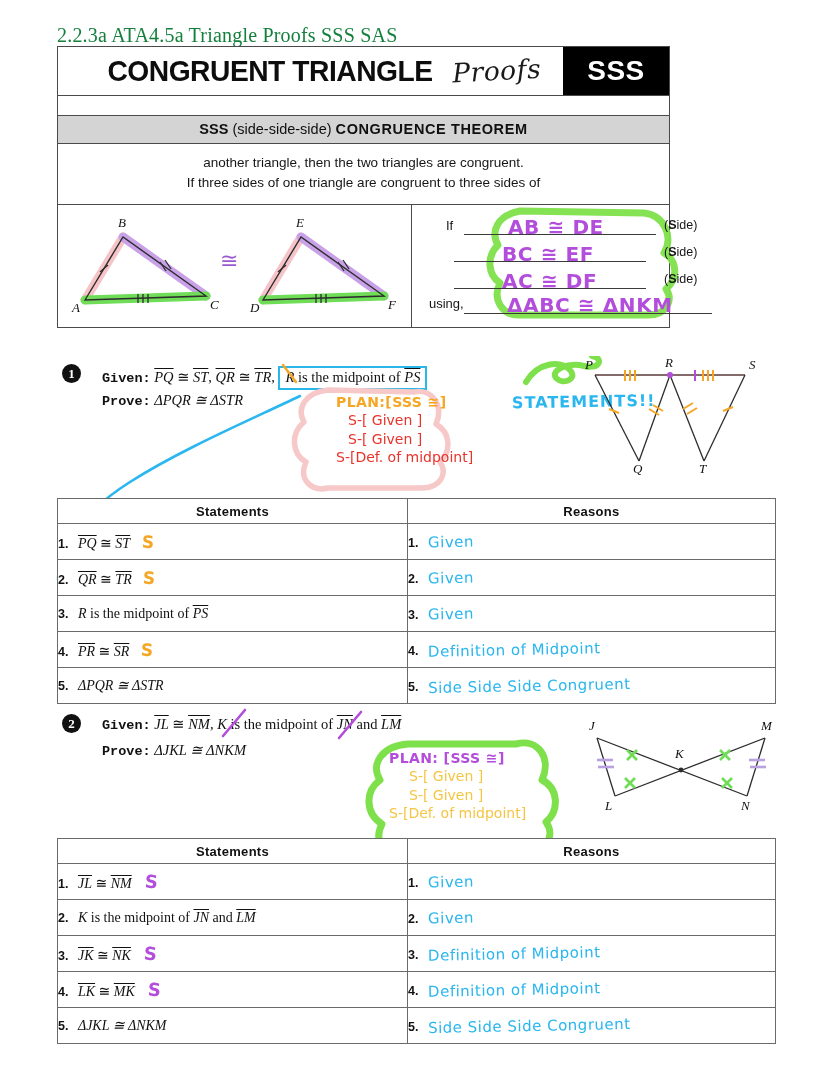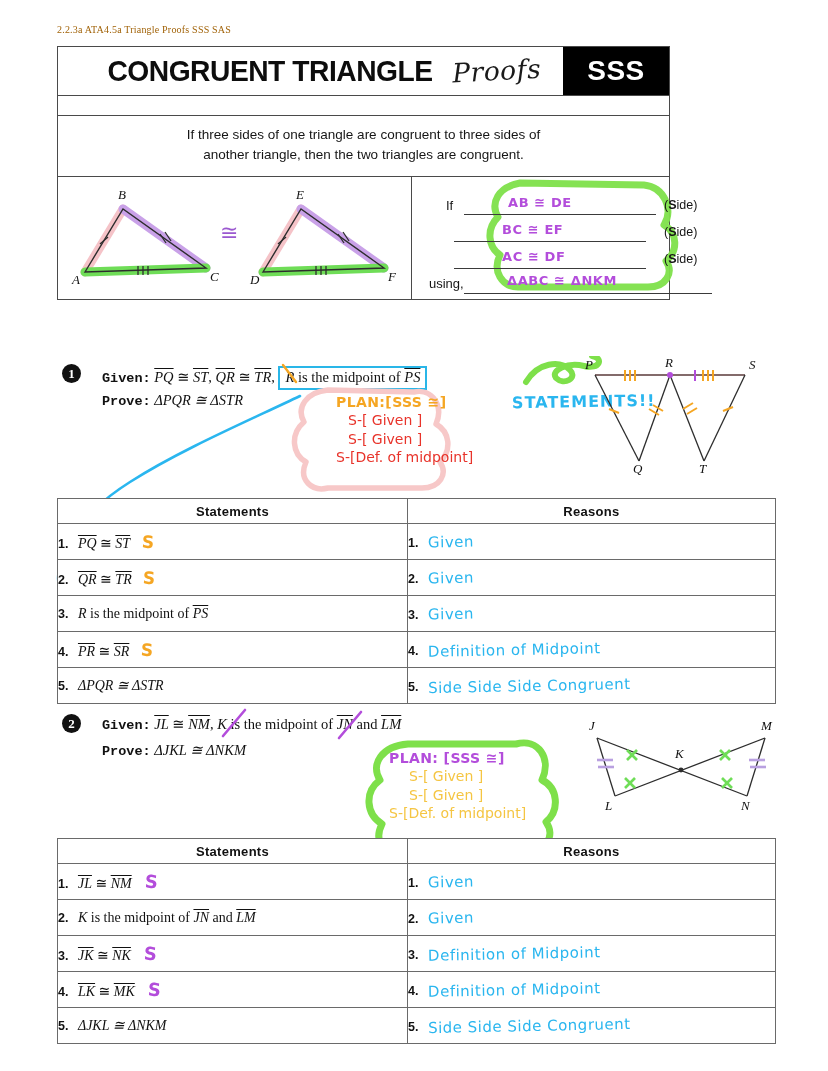--- a/index.html
+++ b/index.html
@@ -10,21 +10,21 @@
     font-family:"Liberation Serif", serif;
     position:relative;
     overflow:hidden;
   }
   .page { position:absolute; left:0; top:0; width:828px; height:1071px; }
 
   
   .doc-label{
     position:absolute; left:57px; top:24px;
     font-family:"Liberation Serif", serif;
-    font-size:10px; color:#a16207; letter-spacing:.2px;
+    font-size:20px; color:#15803d; letter-spacing:.2px;
   }
 
   
   .frame{
     position:absolute; left:57px; top:46px; width:613px;
     border:1.6px solid #4a4a4a;
     background:#fff;
   }
   .frame-row{ border-bottom:1.6px solid #4a4a4a; }
   .frame-row:last-child{ border-bottom:none; }
@@ -74,42 +74,42 @@
     font-family:"Liberation Sans", sans-serif;
     font-size:13.5px; line-height:1.5; color:#161616;
   }
 
   
   .fig-row{ display:flex; height:122px; }
   .fig-left{ flex:0 0 354px; border-right:1.6px solid #4a4a4a; position:relative; }
   .fig-right{ flex:1; position:relative; }
 
   
-  .ifthen{ position:absolute; left:0; top:12px; width:100%; height:100%; }
+  .ifthen{ position:absolute; left:0; top:4px; width:100%; height:100%; }
   .if-lbl{
     position:absolute; left:34px; top:9px;
     font-family:"Liberation Sans", sans-serif; font-size:13px; color:#161616;
   }
   .then-lbl{
     position:absolute; left:17px; top:87px;
     font-family:"Liberation Sans", sans-serif; font-size:13px; color:#161616;
   }
   .blank{
     position:absolute; border-bottom:1.1px solid #3a3a3a;
   }
   .side-lbl{
     position:absolute;
     font-family:"Liberation Sans", sans-serif; font-size:12.5px; color:#161616;
   }
   .side-lbl b{ font-weight:bold; }
   .hw-purple{
     position:absolute;
     font-family:"DejaVu Sans", sans-serif;
     color:#a githubf; color:#b34ddb;
-    font-size:13px; font-weight:bold; letter-spacing:.6px;
+    font-size:20px; font-weight:bold; letter-spacing:.6px;
     white-space:nowrap;
   }
   .ov{ text-decoration:overline; }
 
   
   .prob{ position:absolute; left:57px; width:719px; }
   .prob-num{
     position:absolute; left:5px; top:-2px;
     width:19px; height:19px; border-radius:50%;
     background:#111; color:#fff;
@@ -201,24 +201,29 @@
       <div class="title-main">
         <span class="title-word">CONGRUENT TRIANGLE</span>
         <span class="title-script">Proofs</span>
       </div>
       <div class="title-badge">SSS</div>
     </div>
 
     <div class="frame-row intro">
     </div>
 
+    <div class="frame-row thm-band">
+      <b>SSS</b>
+      <span>(side-side-side)</span>
+      <span class="caps">CONGRUENCE THEOREM</span>
+    </div>
 
     <div class="frame-row thm-text">
+      <div>another triangle, then the two triangles are congruent.</div>
       <div>If three sides of one triangle are congruent to three sides of</div>
-      <div>another triangle, then the two triangles are congruent.</div>
     </div>
 
     <div class="frame-row fig-row">
 
       <div class="fig-left">
         <svg class="overlay" width="354" height="121">
 
           <line x1="27" y1="95" x2="65" y2="32" stroke="#f5c3c8" stroke-width="9" stroke-linecap="round"></line>
           <line x1="65" y1="32" x2="148" y2="91" stroke="#c9a1e8" stroke-width="9" stroke-linecap="round"></line>
           <line x1="27" y1="95" x2="148" y2="91" stroke="#6fdd57" stroke-width="9" stroke-linecap="round"></line>

